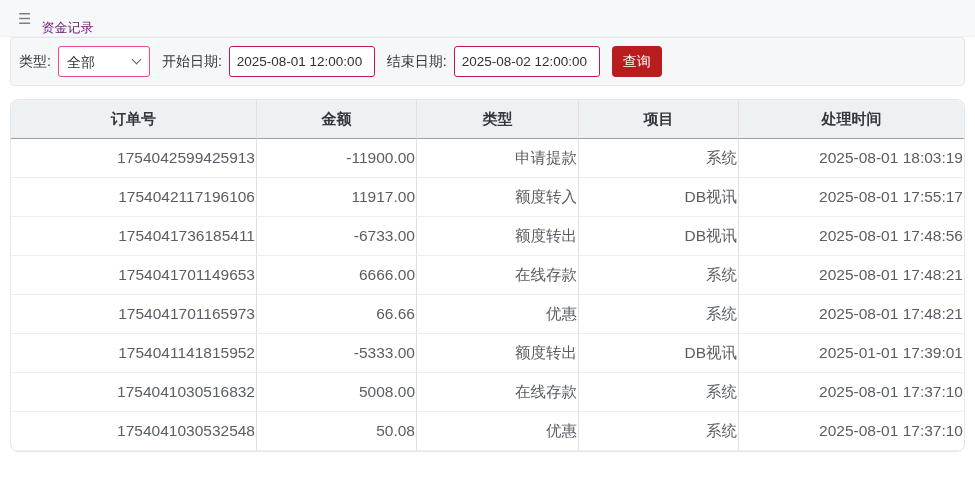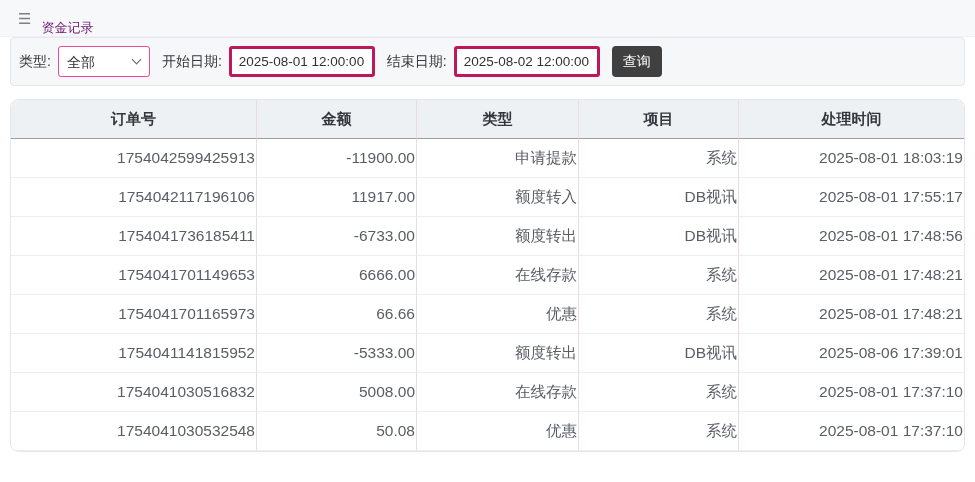--- a/index.html
+++ b/index.html
@@ -64,34 +64,34 @@
     position: absolute;
     right: 10px; top: 10px;
     width: 7px; height: 7px;
     border-right: 1.5px solid #5f6368;
     border-bottom: 1.5px solid #5f6368;
     transform: rotate(45deg);
     pointer-events: none;
   }
   .date-input {
     width: 146px; height: 31px;
-    border: 3px solid #be185d;
+    border: 1px solid #be185d;
     border-radius: 3px;
     background: #ffffff;
     padding: 0 7px;
     font-size: 13.5px;
     color: #303133;
     font-family: inherit;
   }
   .query-btn {
     margin-left: 12px;
     width: 50px; height: 31px;
     border: none;
     border-radius: 4px;
-    background: #404040;
+    background: #b91c1c;
     color: #ffffff;
     font-size: 14px;
     cursor: pointer;
     font-family: inherit;
   }
   
   .table-wrap {
     margin-top: 13px;
     border: 1px solid #e5e8eb;
     border-radius: 8px;
@@ -202,21 +202,21 @@
             <td>66.66</td>
             <td>优惠</td>
             <td>系统</td>
             <td>2025-08-01 17:48:21</td>
           </tr>
           <tr>
             <td>1754041141815952</td>
             <td>-5333.00</td>
             <td>额度转出</td>
             <td>DB视讯</td>
-            <td>2025-08-06 17:39:01</td>
+            <td>2025-01-01 17:39:01</td>
           </tr>
           <tr>
             <td>1754041030516832</td>
             <td>5008.00</td>
             <td>在线存款</td>
             <td>系统</td>
             <td>2025-08-01 17:37:10</td>
           </tr>
           <tr>
             <td>1754041030532548</td>

